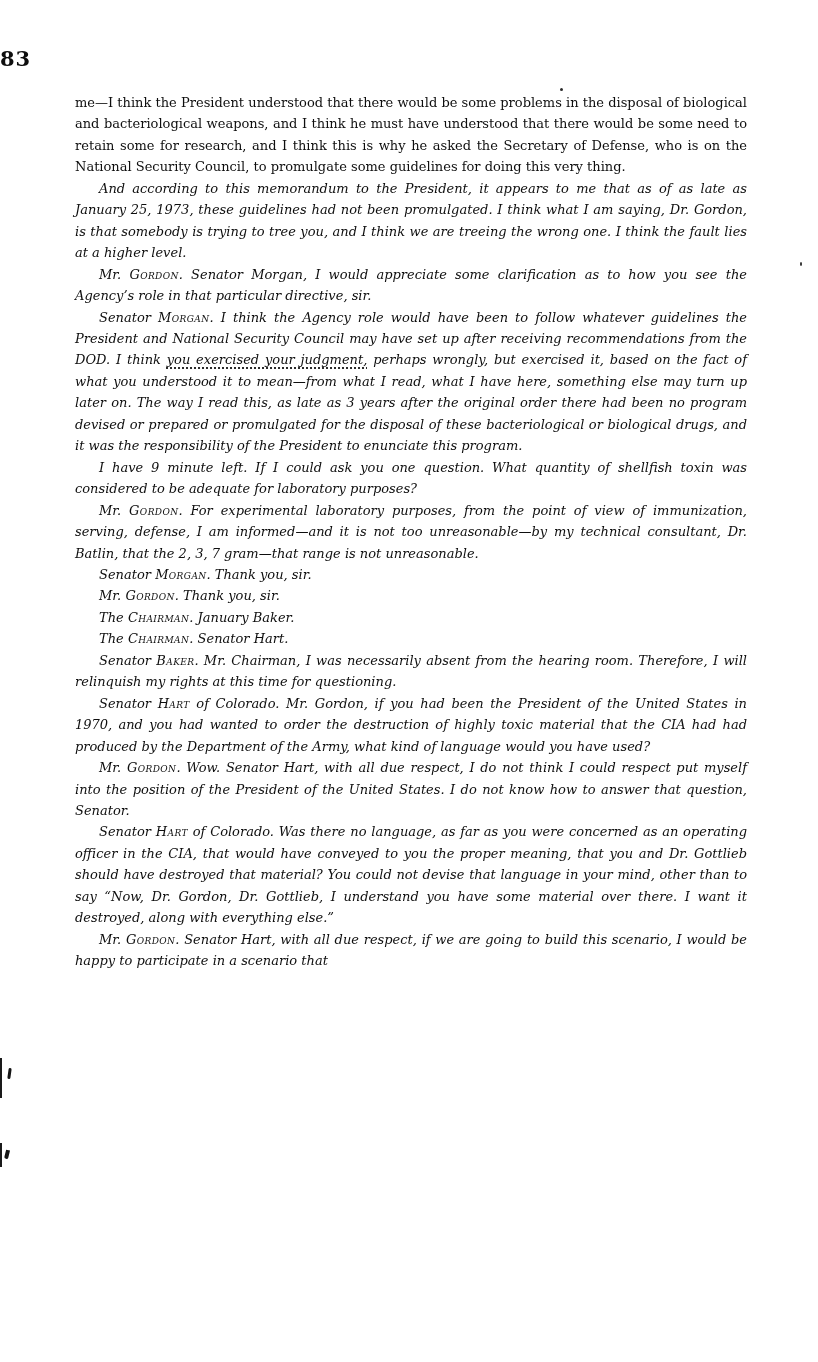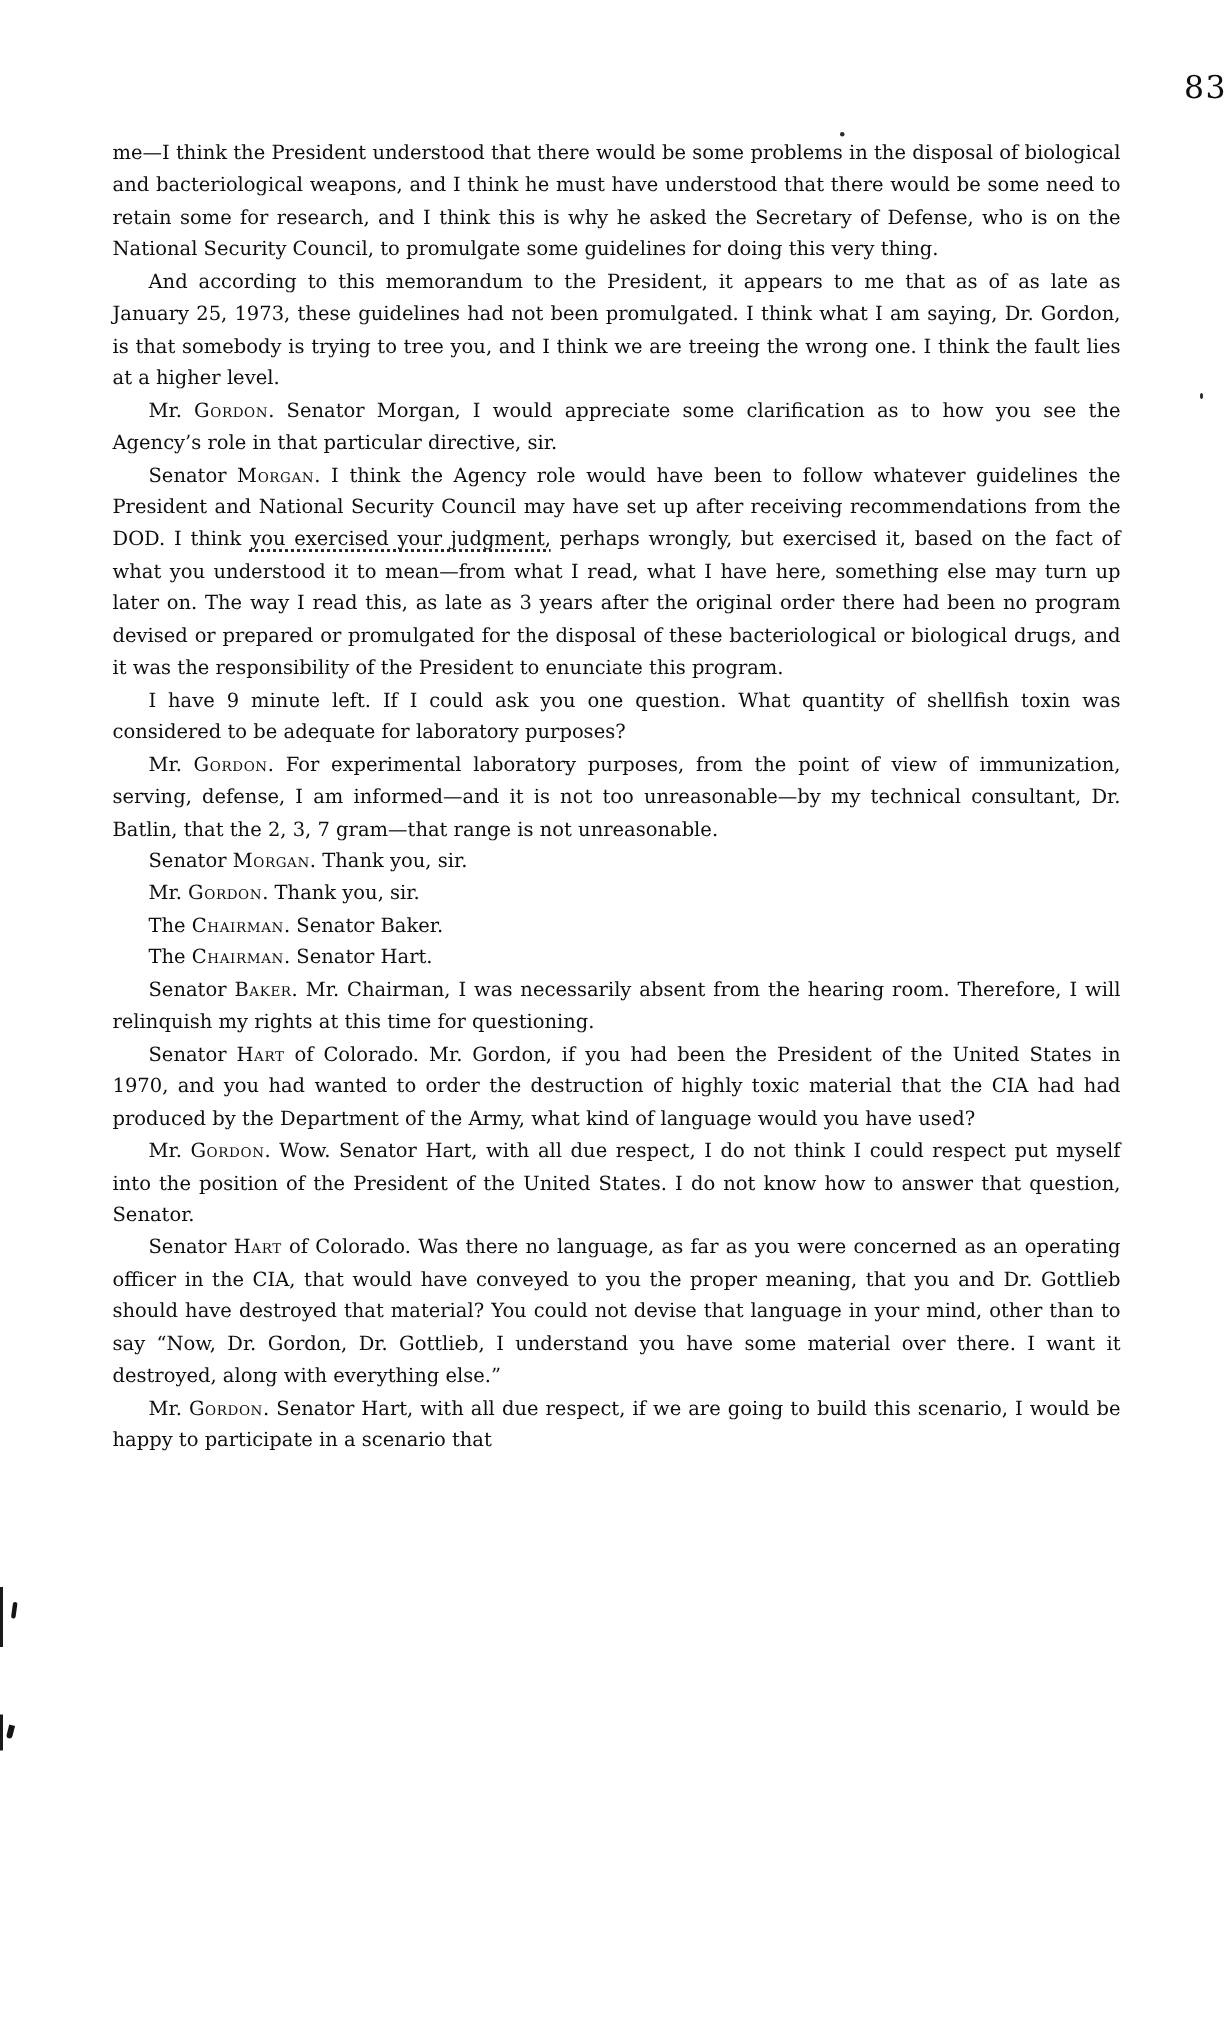--- a/index.html
+++ b/index.html
@@ -15,41 +15,42 @@
     background: #ffffff;
     overflow: hidden;
     font-family: "DejaVu Serif", "Liberation Serif", serif;
     color: #0e0e0e;
   }
   .page-number {
     position: absolute;
     top: 46px;
     left: 0;
     width: 100%;
-    text-align: right;
+    text-align: left;
     font-size: 21px;
-    font-weight: normal;
+    font-weight: bold;
     letter-spacing: 1px;
   }
   .body-text {
     position: absolute;
     top: 92px;
     left: 75px;
     width: 672px;
     font-size: 13px;
     line-height: 21.45px;
     text-align: justify;
     text-justify: inter-word;
   }
   .body-text p {
     margin: 0;
     padding: 0;
   }
   .body-text p.indent {
     text-indent: 24px;
+    font-style: italic;
   }
   .sc {
     font-variant: small-caps;
     letter-spacing: 0.4px;
   }
   .u {
     text-decoration: underline dotted 1.5px #2a2a2a;
     text-underline-offset: 3px;
   }
   
@@ -93,21 +94,21 @@
 
   <div class="body-text">
       <p class=""><span>me—I think the President understood that there would be some problems in the disposal of biological and bacteriological weapons, and I think he must have understood that there would be some need to retain some for research, and I think this is why he asked the Secretary of Defense, who is on the National Security Council, to promulgate some guidelines for doing this very thing.</span></p>
       <p class="indent"><span>And according to this memorandum to the President, it appears to me that as of as late as January 25, 1973, these guidelines had not been promulgated. I think what I am saying, Dr. Gordon, is that somebody is trying to tree you, and I think we are treeing the wrong one. I think the fault lies at a higher level.</span></p>
       <p class="indent"><span>Mr. </span><span class="sc">Gordon</span><span>. Senator Morgan, I would appreciate some clarification as to how you see the Agency’s role in that particular directive, sir.</span></p>
       <p class="indent"><span>Senator </span><span class="sc">Morgan</span><span>. I think the Agency role would have been to follow whatever guidelines the President and National Security Council may have set up after receiving recommendations from the DOD. I think </span><span class="u">you exercised your judgment,</span><span> perhaps wrongly, but exercised it, based on the fact of what you understood it to mean—from what I read, what I have here, something else may turn up later on. The way I read this, as late as 3 years after the original order there had been no program devised or prepared or promulgated for the disposal of these bacteriological or biological drugs, and it was the responsibility of the President to enunciate this program.</span></p>
       <p class="indent"><span>I have 9 minute left. If I could ask you one question. What quantity of shellfish toxin was considered to be adequate for laboratory purposes?</span></p>
       <p class="indent"><span>Mr. </span><span class="sc">Gordon</span><span>. For experimental laboratory purposes, from the point of view of immunization, serving, defense, I am informed—and it is not too unreasonable—by my technical consultant, Dr. Batlin, that the 2, 3, 7 gram—that range is not unreasonable.</span></p>
       <p class="indent"><span>Senator </span><span class="sc">Morgan</span><span>. Thank you, sir.</span></p>
       <p class="indent"><span>Mr. </span><span class="sc">Gordon</span><span>. Thank you, sir.</span></p>
-      <p class="indent"><span>The </span><span class="sc">Chairman</span><span>. Senator Baker.</span></p>
+      <p class="indent"><span>The </span><span class="sc">Chairman</span><span>. January Baker.</span></p>
       <p class="indent"><span>The </span><span class="sc">Chairman</span><span>. Senator Hart.</span></p>
       <p class="indent"><span>Senator </span><span class="sc">Baker</span><span>. Mr. Chairman, I was necessarily absent from the hearing room. Therefore, I will relinquish my rights at this time for questioning.</span></p>
       <p class="indent"><span>Senator </span><span class="sc">Hart</span><span> of Colorado. Mr. Gordon, if you had been the President of the United States in 1970, and you had wanted to order the destruction of highly toxic material that the CIA had had produced by the Department of the Army, what kind of language would you have used?</span></p>
       <p class="indent"><span>Mr. </span><span class="sc">Gordon</span><span>. Wow. Senator Hart, with all due respect, I do not think I could respect put myself into the position of the President of the United States. I do not know how to answer that question, Senator.</span></p>
       <p class="indent"><span>Senator </span><span class="sc">Hart</span><span> of Colorado. Was there no language, as far as you were concerned as an operating officer in the CIA, that would have conveyed to you the proper meaning, that you and Dr. Gottlieb should have destroyed that material? You could not devise that language in your mind, other than to say “Now, Dr. Gordon, Dr. Gottlieb, I understand you have some material over there. I want it destroyed, along with everything else.”</span></p>
       <p class="indent"><span>Mr. </span><span class="sc">Gordon</span><span>. Senator Hart, with all due respect, if we are going to build this scenario, I would be happy to participate in a scenario that</span></p>
     </div>
 
   <div class="edge-line l1"></div>
   <div class="edge-line l2"></div>

